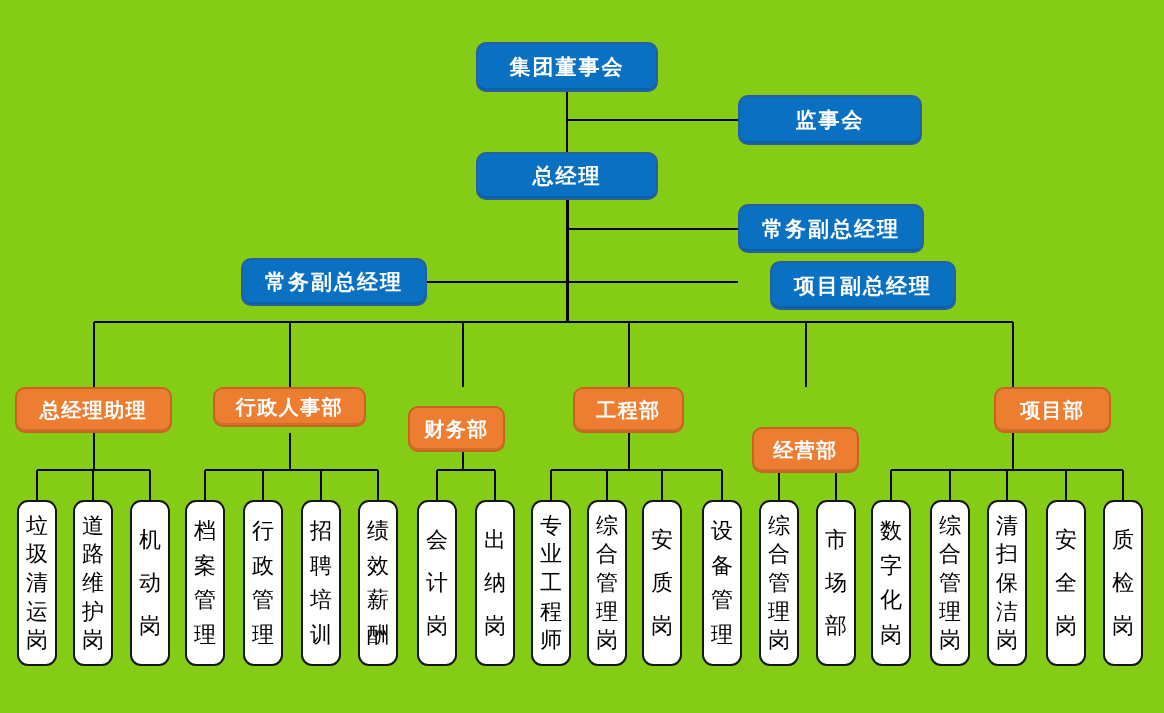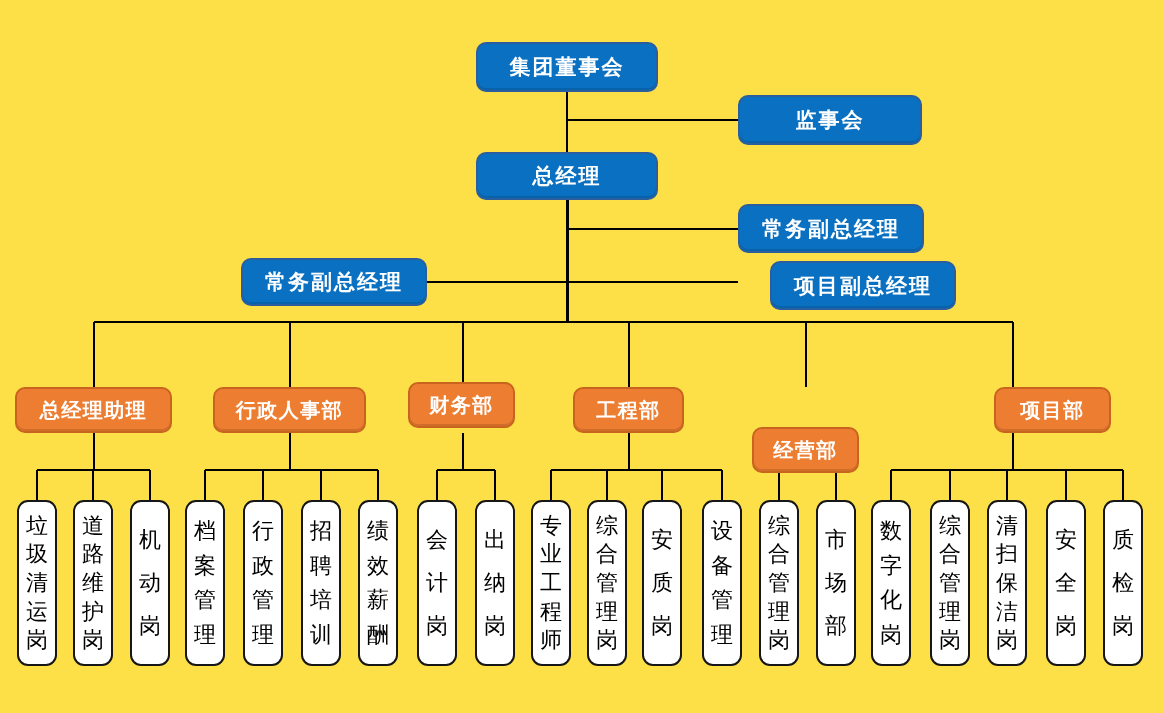--- a/index.html
+++ b/index.html
@@ -1,18 +1,18 @@
 <!DOCTYPE html>
 <html><head>
 <meta charset="utf-8">
 <style>
   html,body { margin:0; padding:0; background:#ffffff; }
   .stage {
     position:relative;
-    background:#fde047;
+    background:#84cc16;
     font-family:"DejaVu Sans","Liberation Sans",sans-serif;
     overflow:hidden;
   }
   .node {
     position:absolute;
     display:flex; align-items:center; justify-content:center;
     box-sizing:border-box;
     border-radius:10px;
     color:#ffffff;
     font-weight:bold;
@@ -86,21 +86,21 @@
       <span class="pc">护</span>
       <span class="pc">岗</span>
     </div>
     <div class="line" style="left: 149px; top: 470px; width: 2px; height: 30px;"></div>
     <div class="post" style="left: 130px; top: 500px; width: 40px; height: 166px;">
       <span class="pc">机</span>
       <span class="pc">动</span>
       <span class="pc">岗</span>
     </div>
     <div class="line" style="left: 288.5px; top: 322px; width: 2px; height: 65px;"></div>
-    <div class="node orange" style="left: 213px; top: 387px; width: 153px; height: 46px;">
+    <div class="node orange" style="left: 213px; top: 387px; width: 153px; height: 40px;">
       <span>行政人事部</span>
     </div>
     <div class="line" style="left: 288.5px; top: 433px; width: 2px; height: 37px;"></div>
     <div class="line" style="left: 205px; top: 469px; width: 173px; height: 2px;"></div>
     <div class="line" style="left: 204px; top: 470px; width: 2px; height: 30px;"></div>
     <div class="post" style="left: 185px; top: 500px; width: 40px; height: 166px;">
       <span class="pc">档</span>
       <span class="pc">案</span>
       <span class="pc">管</span>
       <span class="pc">理</span>
@@ -120,21 +120,21 @@
       <span class="pc">训</span>
     </div>
     <div class="line" style="left: 377px; top: 470px; width: 2px; height: 30px;"></div>
     <div class="post" style="left: 358px; top: 500px; width: 40px; height: 166px;">
       <span class="pc">绩</span>
       <span class="pc">效</span>
       <span class="pc">薪</span>
       <span class="pc">酬</span>
     </div>
     <div class="line" style="left: 461.5px; top: 322px; width: 2px; height: 65px;"></div>
-    <div class="node orange" style="left: 408px; top: 382px; width: 107px; height: 46px;">
+    <div class="node orange" style="left: 408px; top: 406px; width: 97px; height: 46px;">
       <span>财务部</span>
     </div>
     <div class="line" style="left: 461.5px; top: 433px; width: 2px; height: 37px;"></div>
     <div class="line" style="left: 437px; top: 469px; width: 58px; height: 2px;"></div>
     <div class="line" style="left: 436px; top: 470px; width: 2px; height: 30px;"></div>
     <div class="post" style="left: 417px; top: 500px; width: 40px; height: 166px;">
       <span class="pc">会</span>
       <span class="pc">计</span>
       <span class="pc">岗</span>
     </div>

